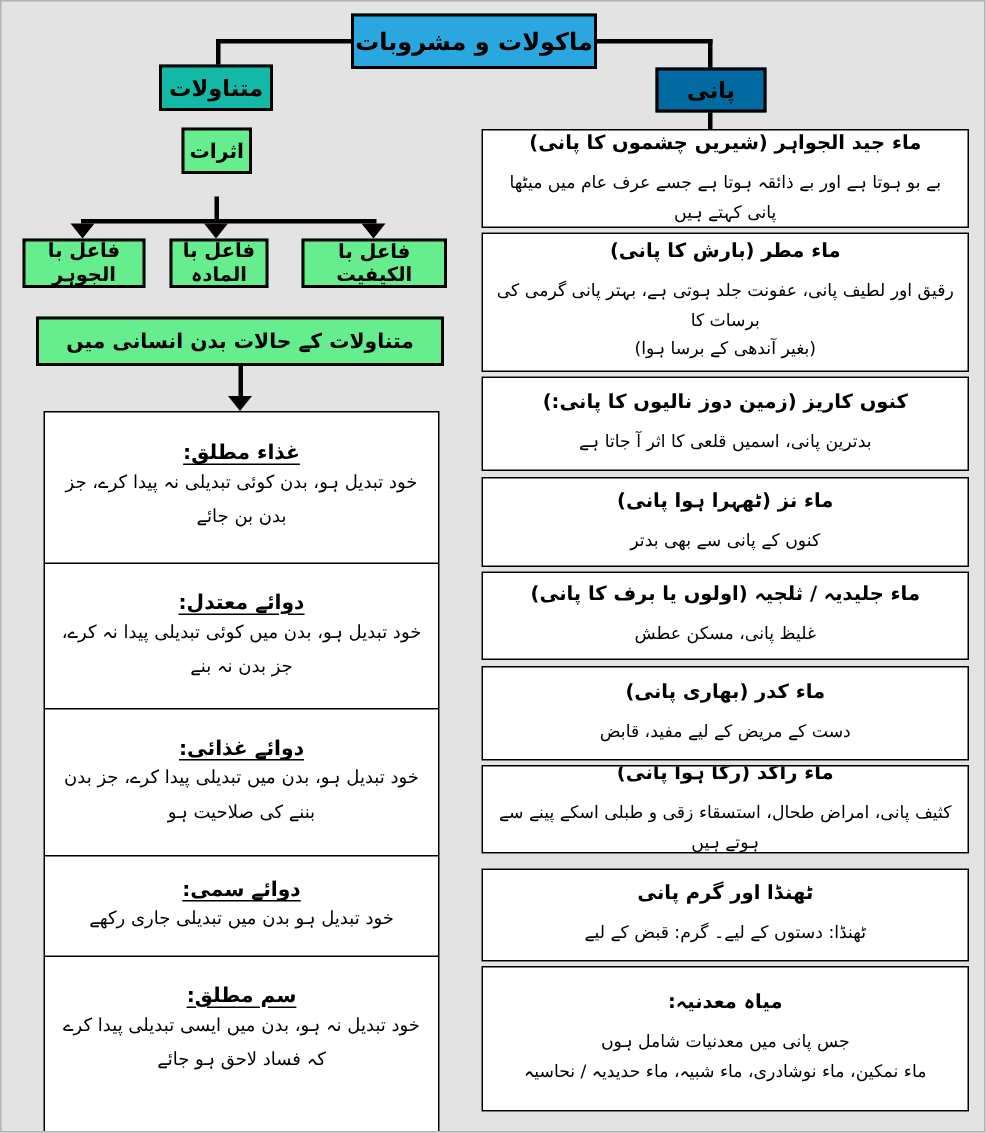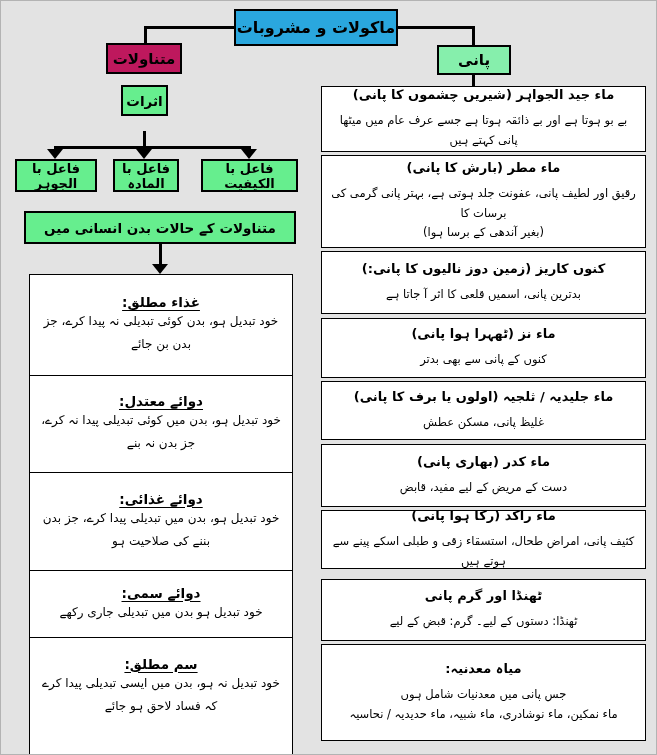--- a/index.html
+++ b/index.html
@@ -9,22 +9,22 @@
     font-family:"DejaVu Sans", sans-serif; color:#000; overflow:hidden;
   }
   .cline{position:absolute; background:#000;}
   .arrow-down{position:absolute; width:0; height:0;
     border-left:8px solid transparent; border-right:8px solid transparent;
     border-top:10px solid #000;}
   .box{position:absolute; box-sizing:border-box; display:flex;
     align-items:center; justify-content:center; text-align:center;}
   .node{border:2.5px solid #000; font-weight:bold;}
   .root-node{background:#2aa7de; font-size:16px;}
-  .tan-node{background:#be185d; font-size:15px;}
-  .water-node{background:#86efac; font-size:15px;}
+  .tan-node{background:#14b8a6; font-size:15px;}
+  .water-node{background:#0369a1; font-size:15px;}
   .green-node{background:#66ee8e; font-size:13px; padding:2px 4px;}
   .green-wide{background:#66ee8e; font-size:13.5px;}
   .defs{position:absolute; left:28px; top:273px; width:264px; height:508px;
     background:#ffffff; border:1.5px solid #000; box-sizing:border-box;}
   .sec{box-sizing:border-box; display:flex; flex-direction:column;
     align-items:center; justify-content:center; padding:3px 8px; overflow:hidden;}
   .sec + .sec{border-top:1.5px solid #000;}
   .sec-title{font-weight:bold; font-size:13.5px; text-decoration:underline;
     text-underline-offset:3px;}
   .sec-body{font-size:12px; line-height:1.9; text-align:center;}

